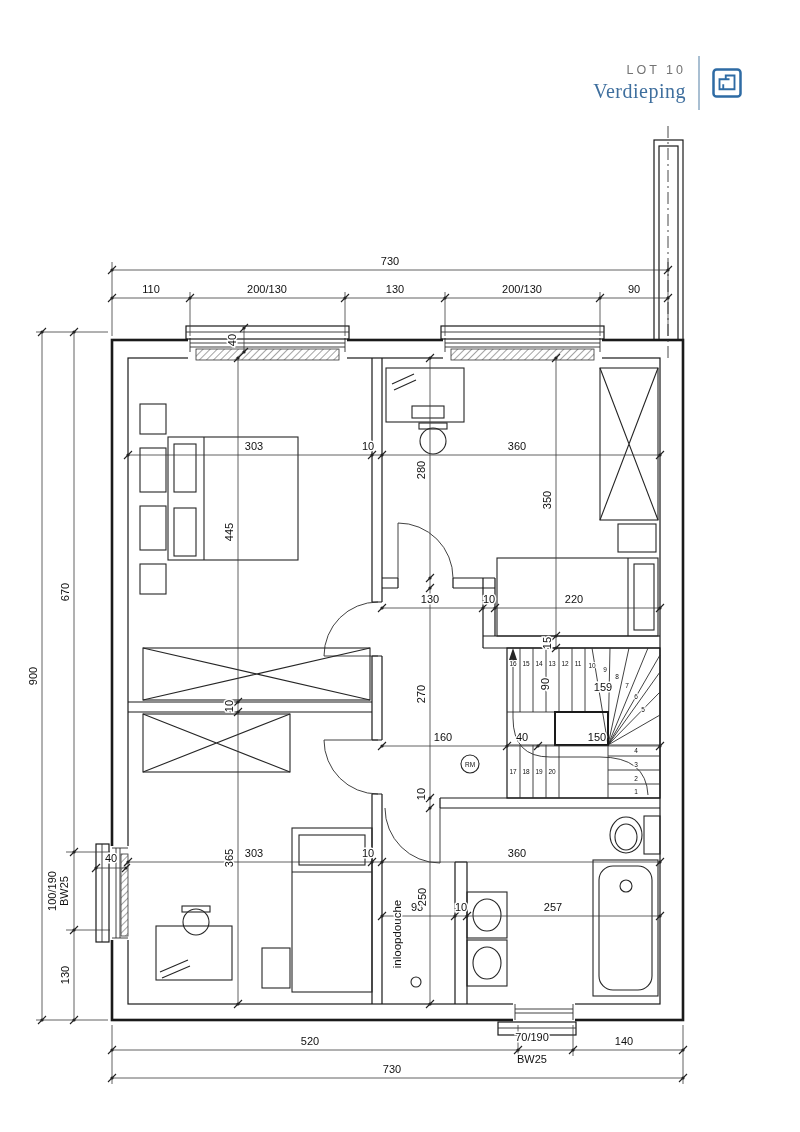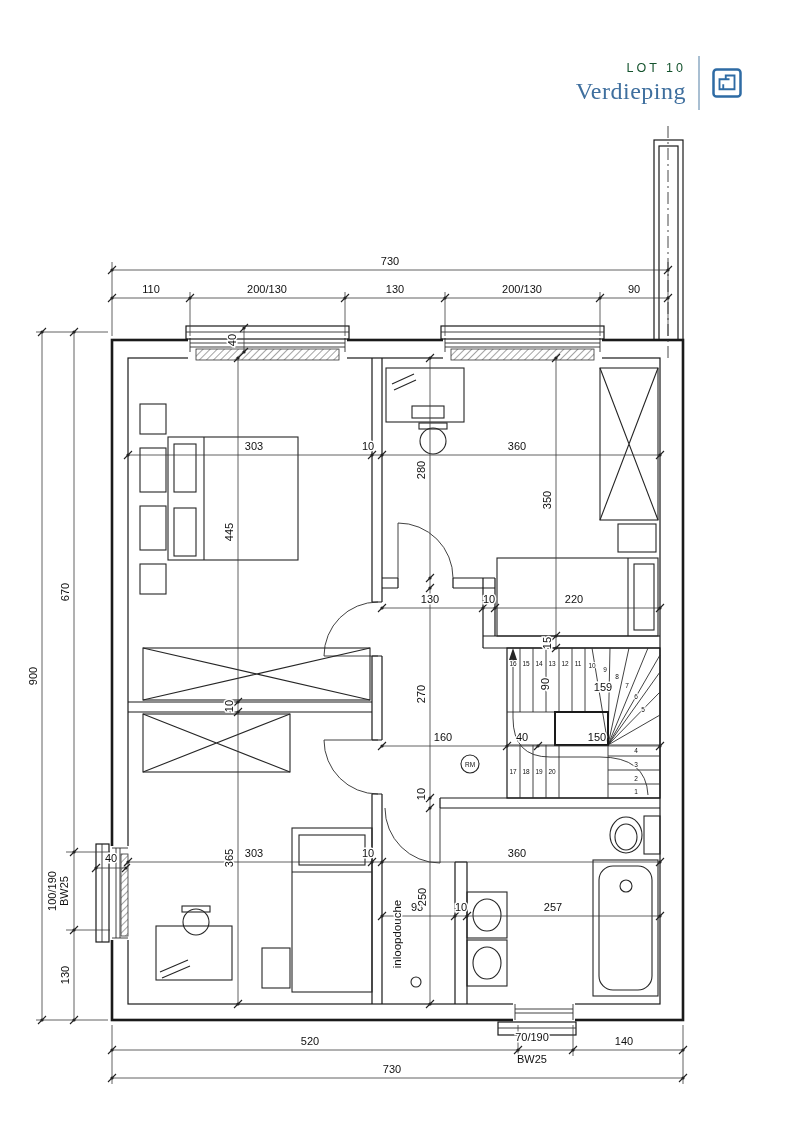--- a/index.html
+++ b/index.html
@@ -1,22 +1,22 @@
 <!DOCTYPE html>
 <html><head>
 <meta charset="utf-8">
 <style>
   html,body{margin:0;padding:0;background:#ffffff;}
   .page{position:relative;width:800px;height:1132px;background:#fff;overflow:hidden;
         font-family:"Liberation Sans",sans-serif;}
   
   .header{position:absolute;top:56px;right:58px;display:flex;align-items:center;gap:12px;}
   .titles{text-align:right;}
-  .lot{font-size:12.5px;letter-spacing:3px;color:#14532d;margin-bottom:3px;}
-  .title{font-family:"Liberation Serif",serif;font-size:24px;color:#3f6f9e;letter-spacing:.5px;}
+  .lot{font-size:12.5px;letter-spacing:3px;color:#737373;margin-bottom:3px;}
+  .title{font-family:"Liberation Serif",serif;font-size:20px;color:#3f6f9e;letter-spacing:.5px;}
   .divider{width:2px;height:54px;background:#a9bfd2;}
   .logo{width:30px;height:30px;}
   .logo svg{width:30px;height:30px;display:block;}
   
   svg.plan{position:absolute;left:0;top:0;}
   .wOuter{fill:none;stroke:#1a1a1a;stroke-width:2.6;}
   .wInner{fill:none;stroke:#1a1a1a;stroke-width:1.2;}
   .w1{fill:none;stroke:#1a1a1a;stroke-width:1.2;}
   .w2{fill:none;stroke:#1a1a1a;stroke-width:2;}
   .furn{fill:none;stroke:#262626;stroke-width:1.1;}

